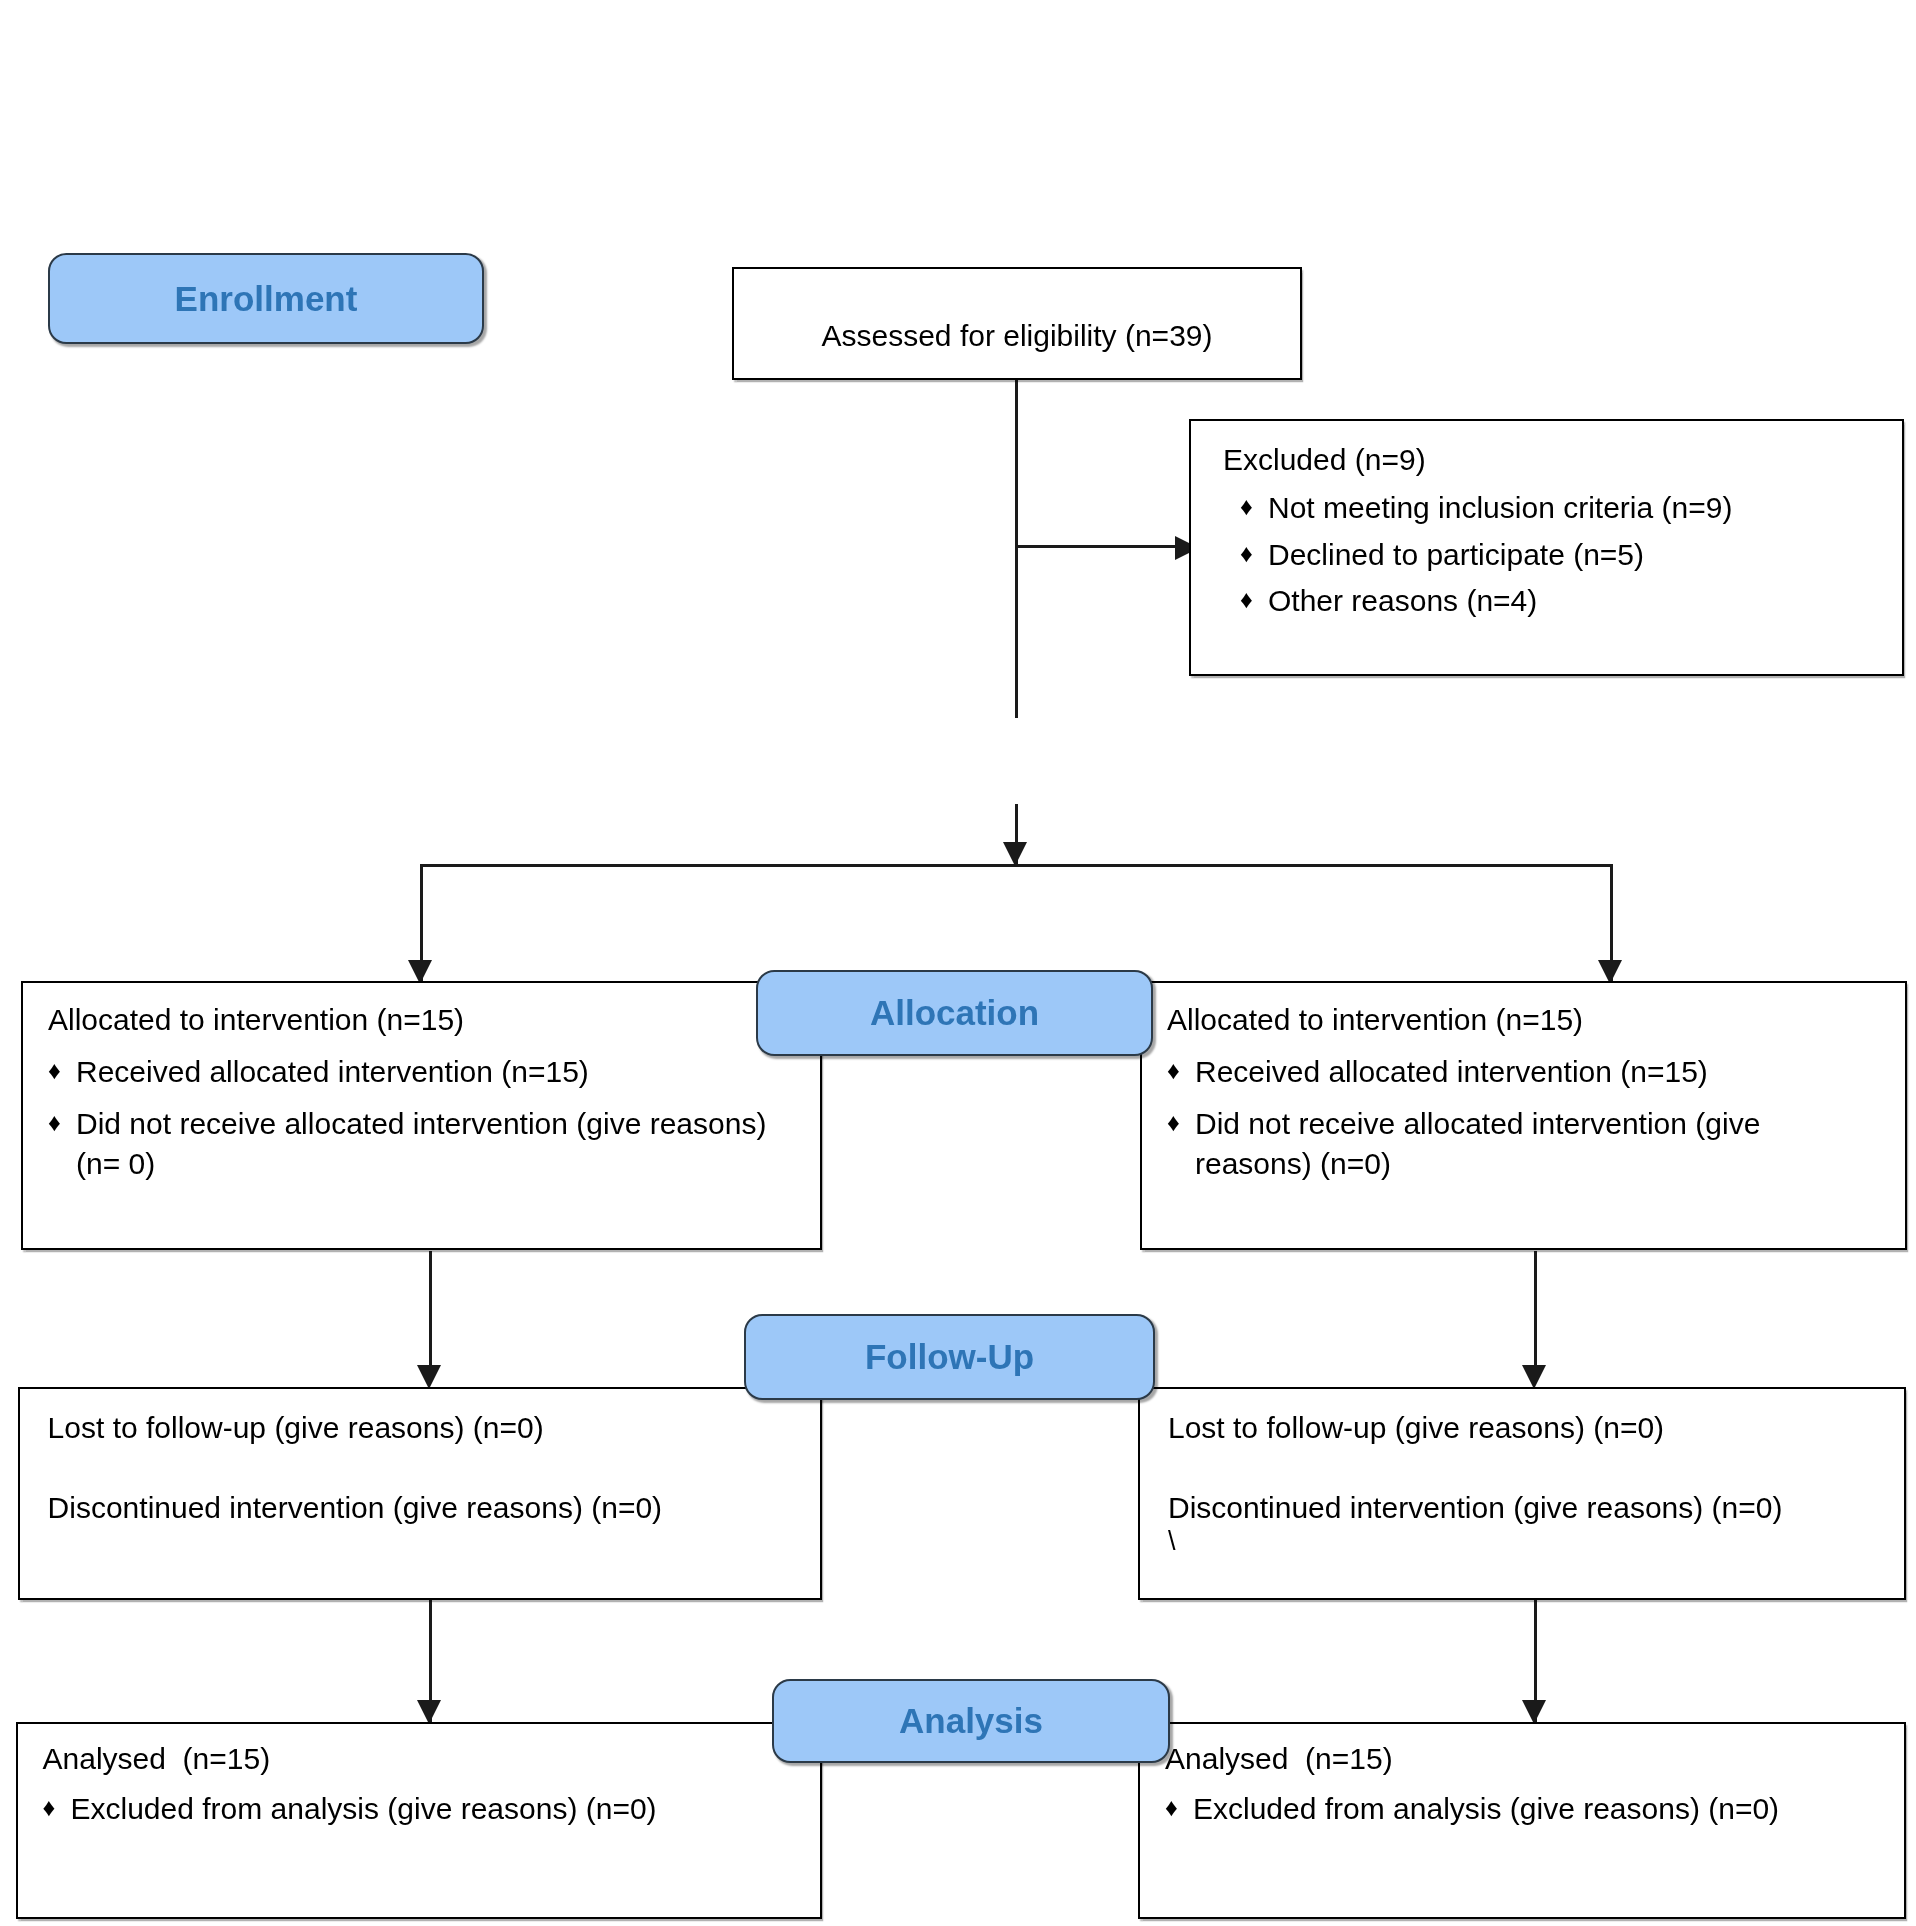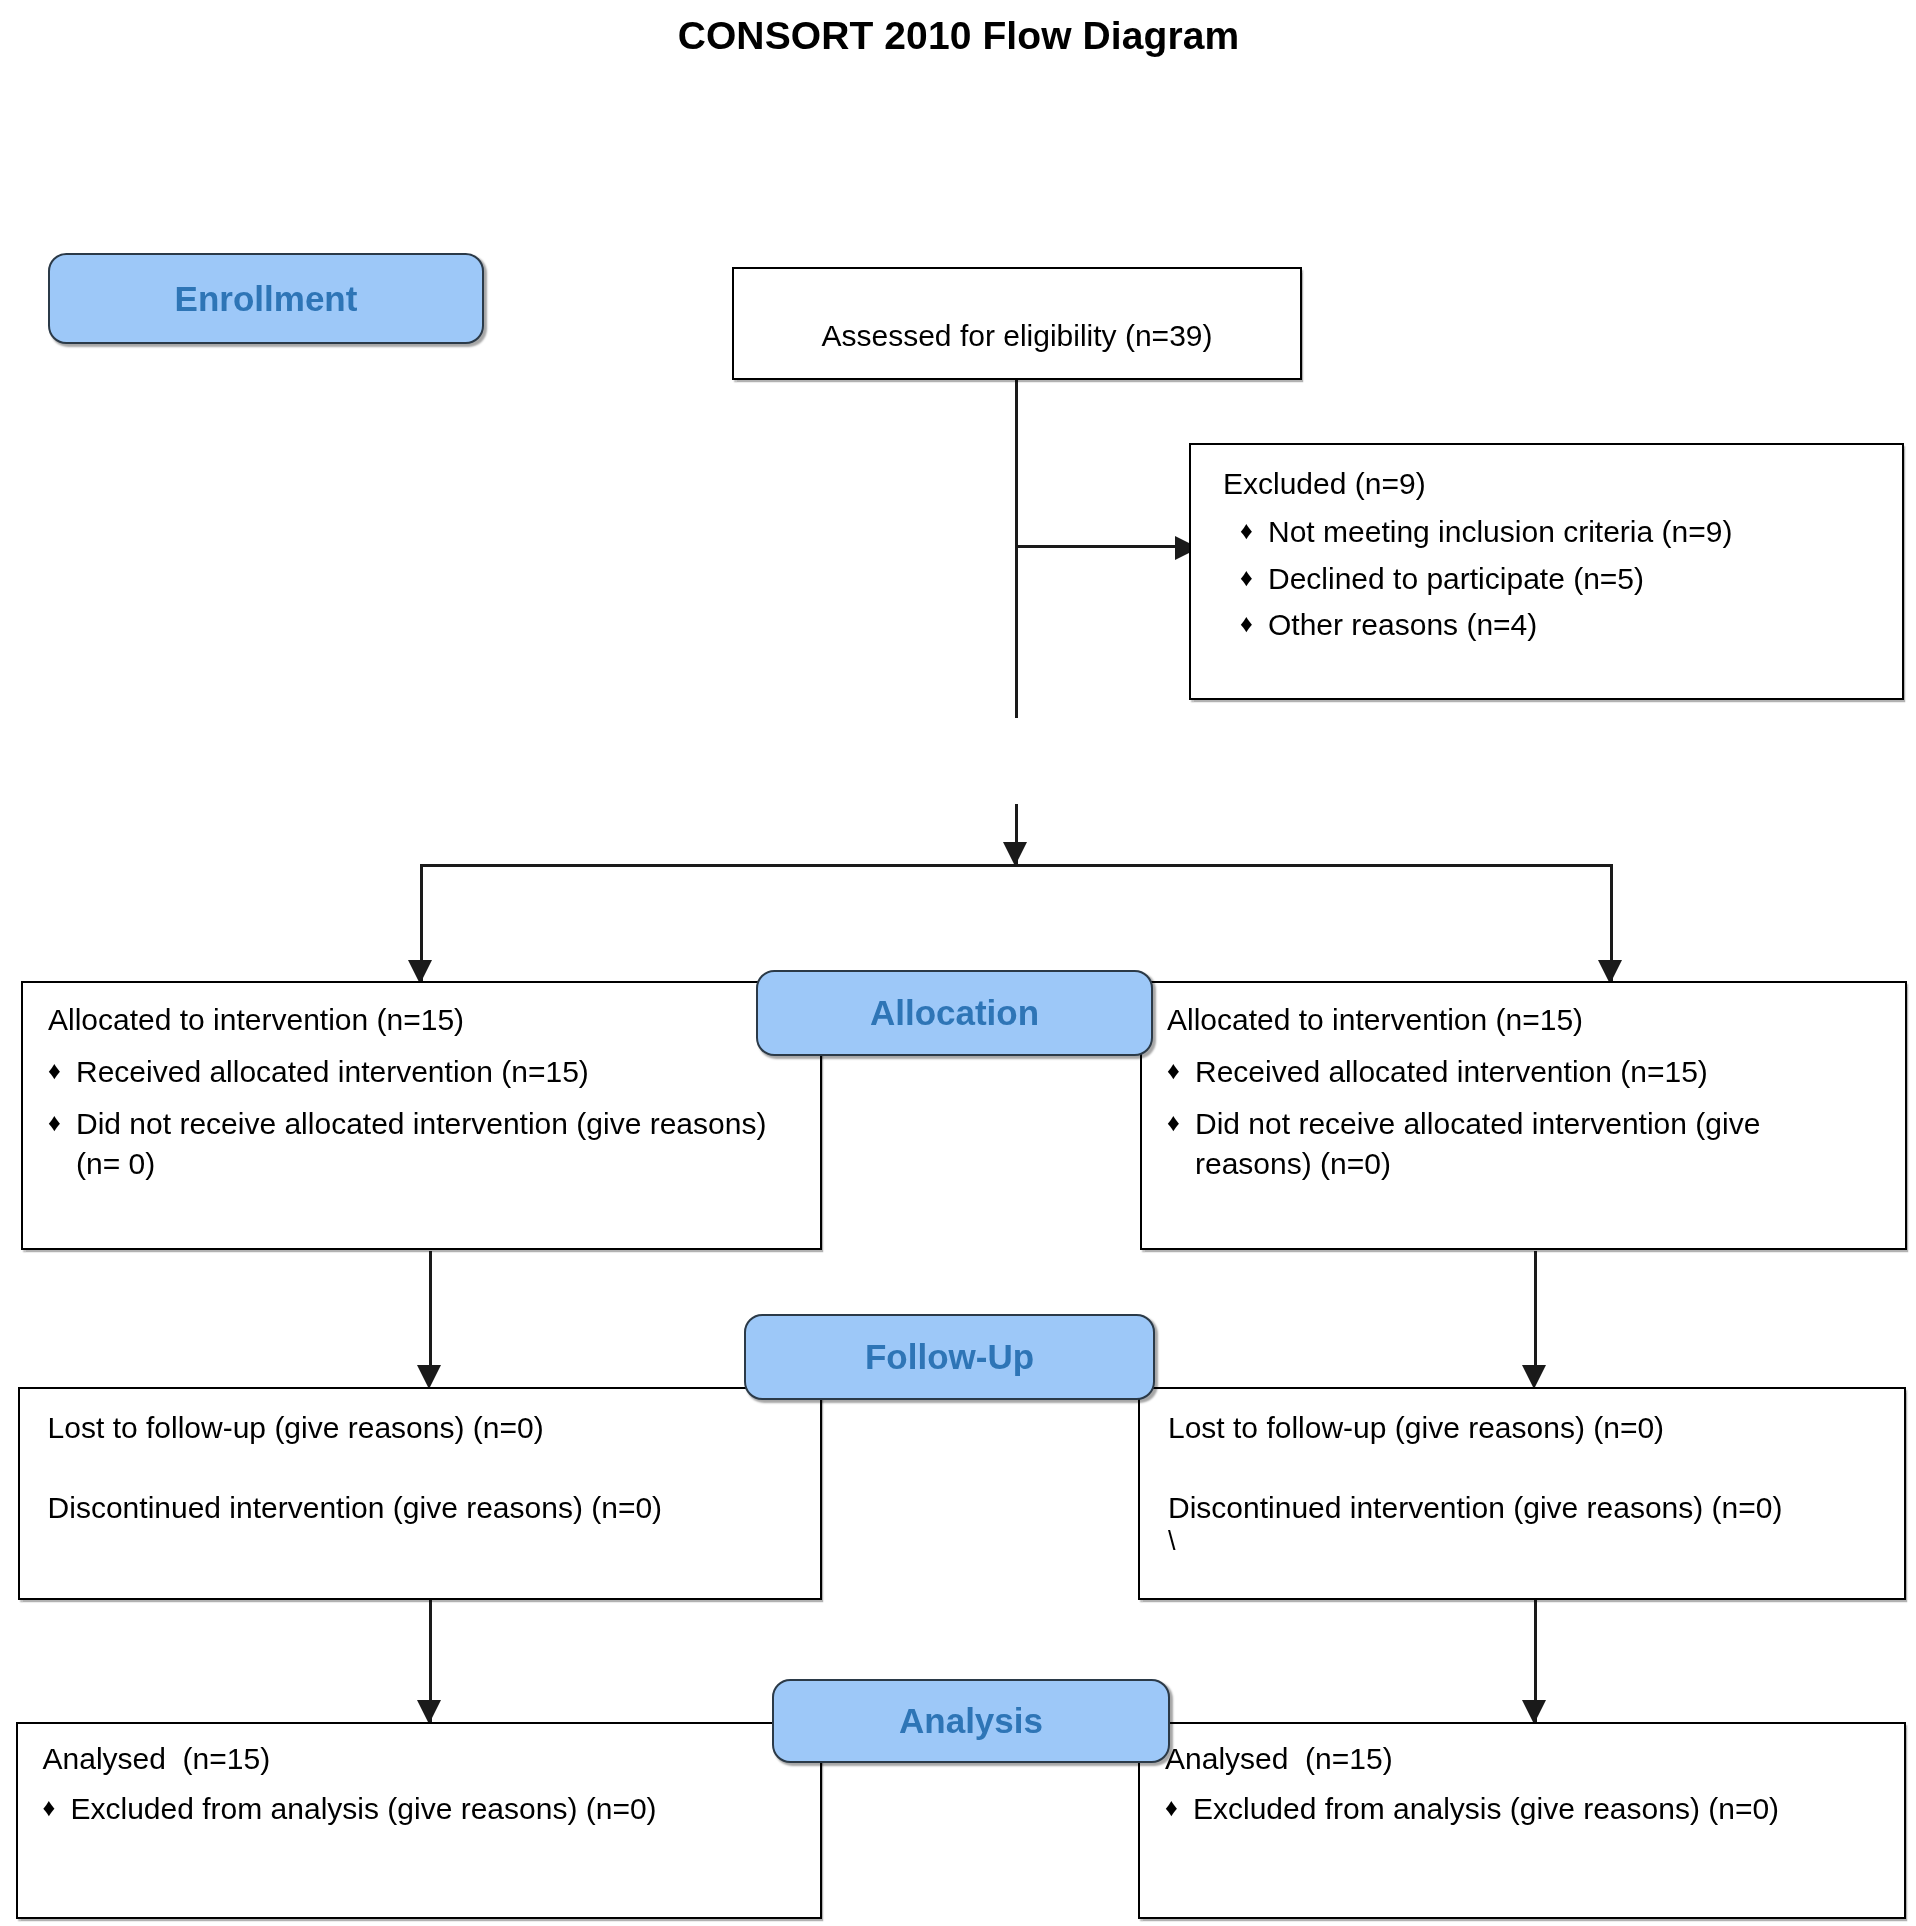--- a/index.html
+++ b/index.html
@@ -114,36 +114,35 @@
     border-bottom: 12px solid transparent;
     border-left: 24px solid #1a1a1a;
     z-index: 6;
   }
 </style>
 </head>
 <body>
 
 <div id="canvas">
 
-  <div class="title">CONSORT 2010 Flow Diagram</div>
 
   <div class="stage-badge" style="left:48px; top:253px; width:436px; height:91px;">
     <span>Enrollment</span>
   </div>
 
   <div class="box" style="left:732px; top:267px; width:570px; height:113px;">
     <div class="txt center-line" style="top:48px;">Assessed for eligibility (n=39)</div>
   </div>
 
   <div class="vline" style="left:1015px; top:380px; height:338px;"></div>
 
   <div class="hline" style="left:1015px; top:545px; width:169px;"></div>
   <div class="arrow-right" style="left:1175px; top:536px;"></div>
 
-  <div class="box" style="left:1189px; top:419px; width:715px; height:257px;margin-top:24px;">
+  <div class="box" style="left:1189px; top:419px; width:715px; height:257px;">
     <div class="txt" style="left:32px; top:19.7px;">Excluded (n=9)</div>
 
     <div style="position:absolute; left:49px; top:67px; width:654px;">
       <div class="bullet-row" style="margin-bottom:7px;">
         <span class="bullet">♦</span>
         <span class="btext">Not meeting inclusion criteria (n=9)</span>
       </div>
       <div class="bullet-row" style="margin-bottom:7px;">
         <span class="bullet">♦</span>
         <span class="btext">Declined to participate (n=5)</span>

